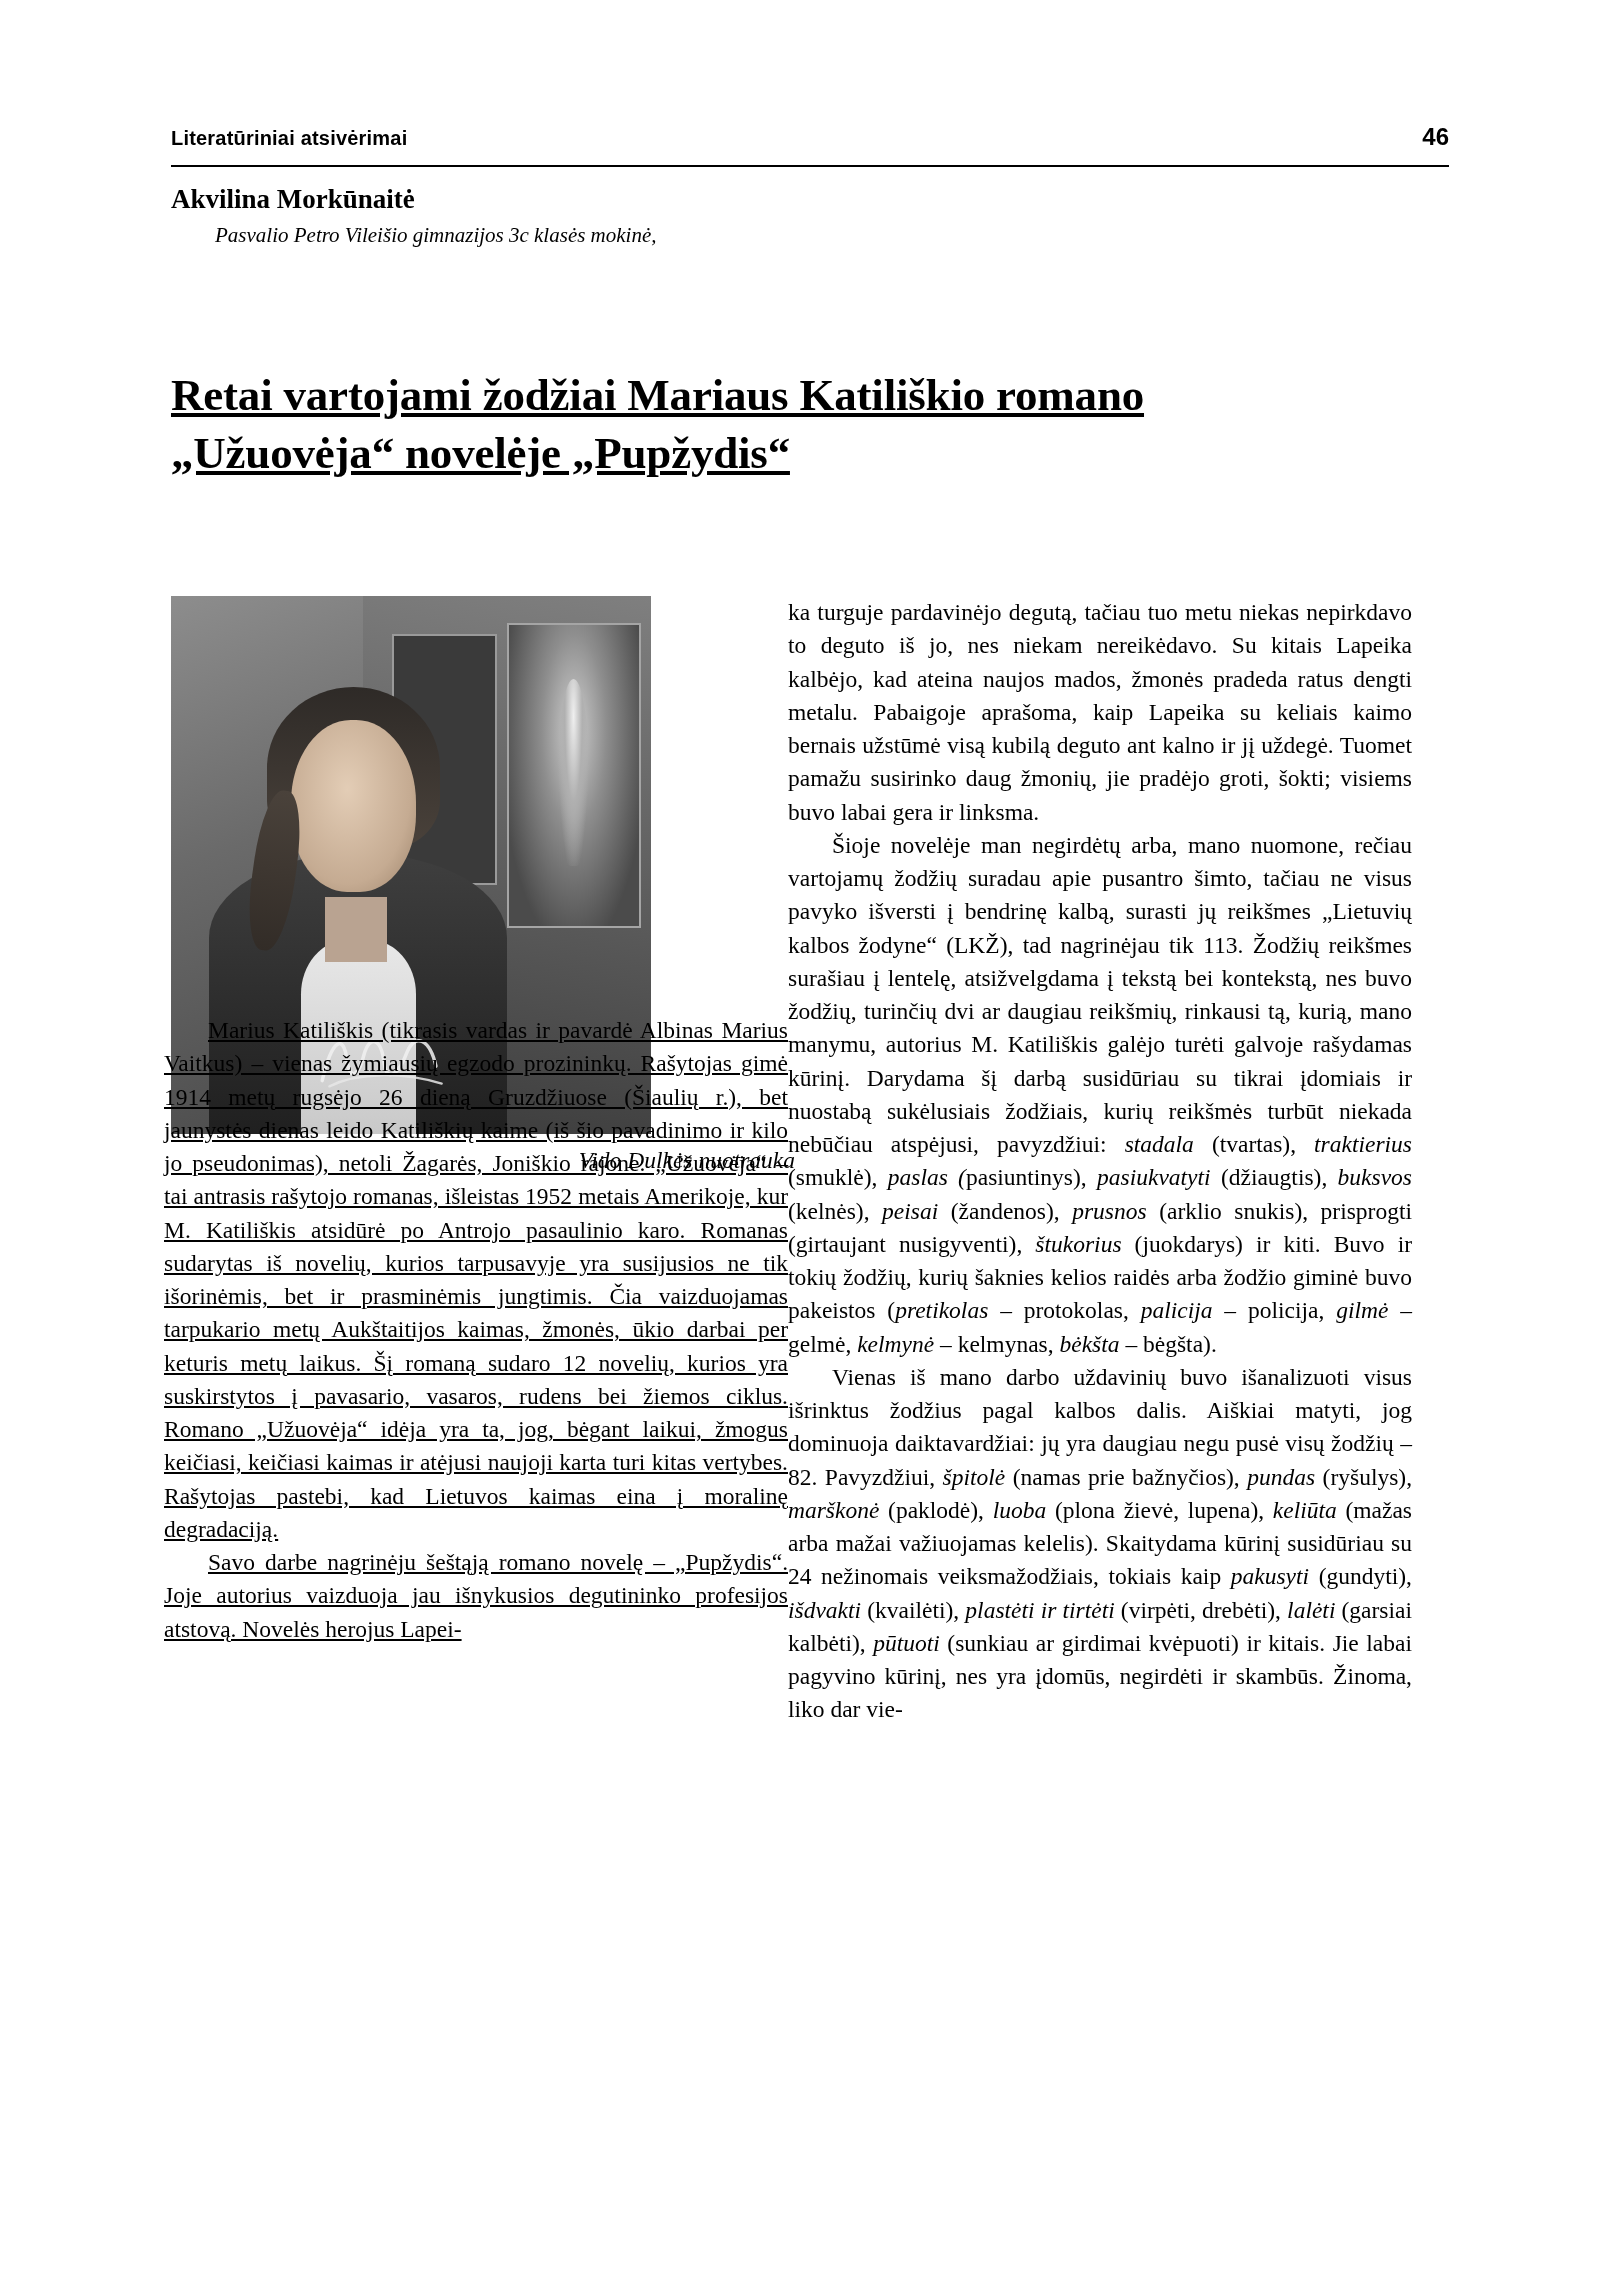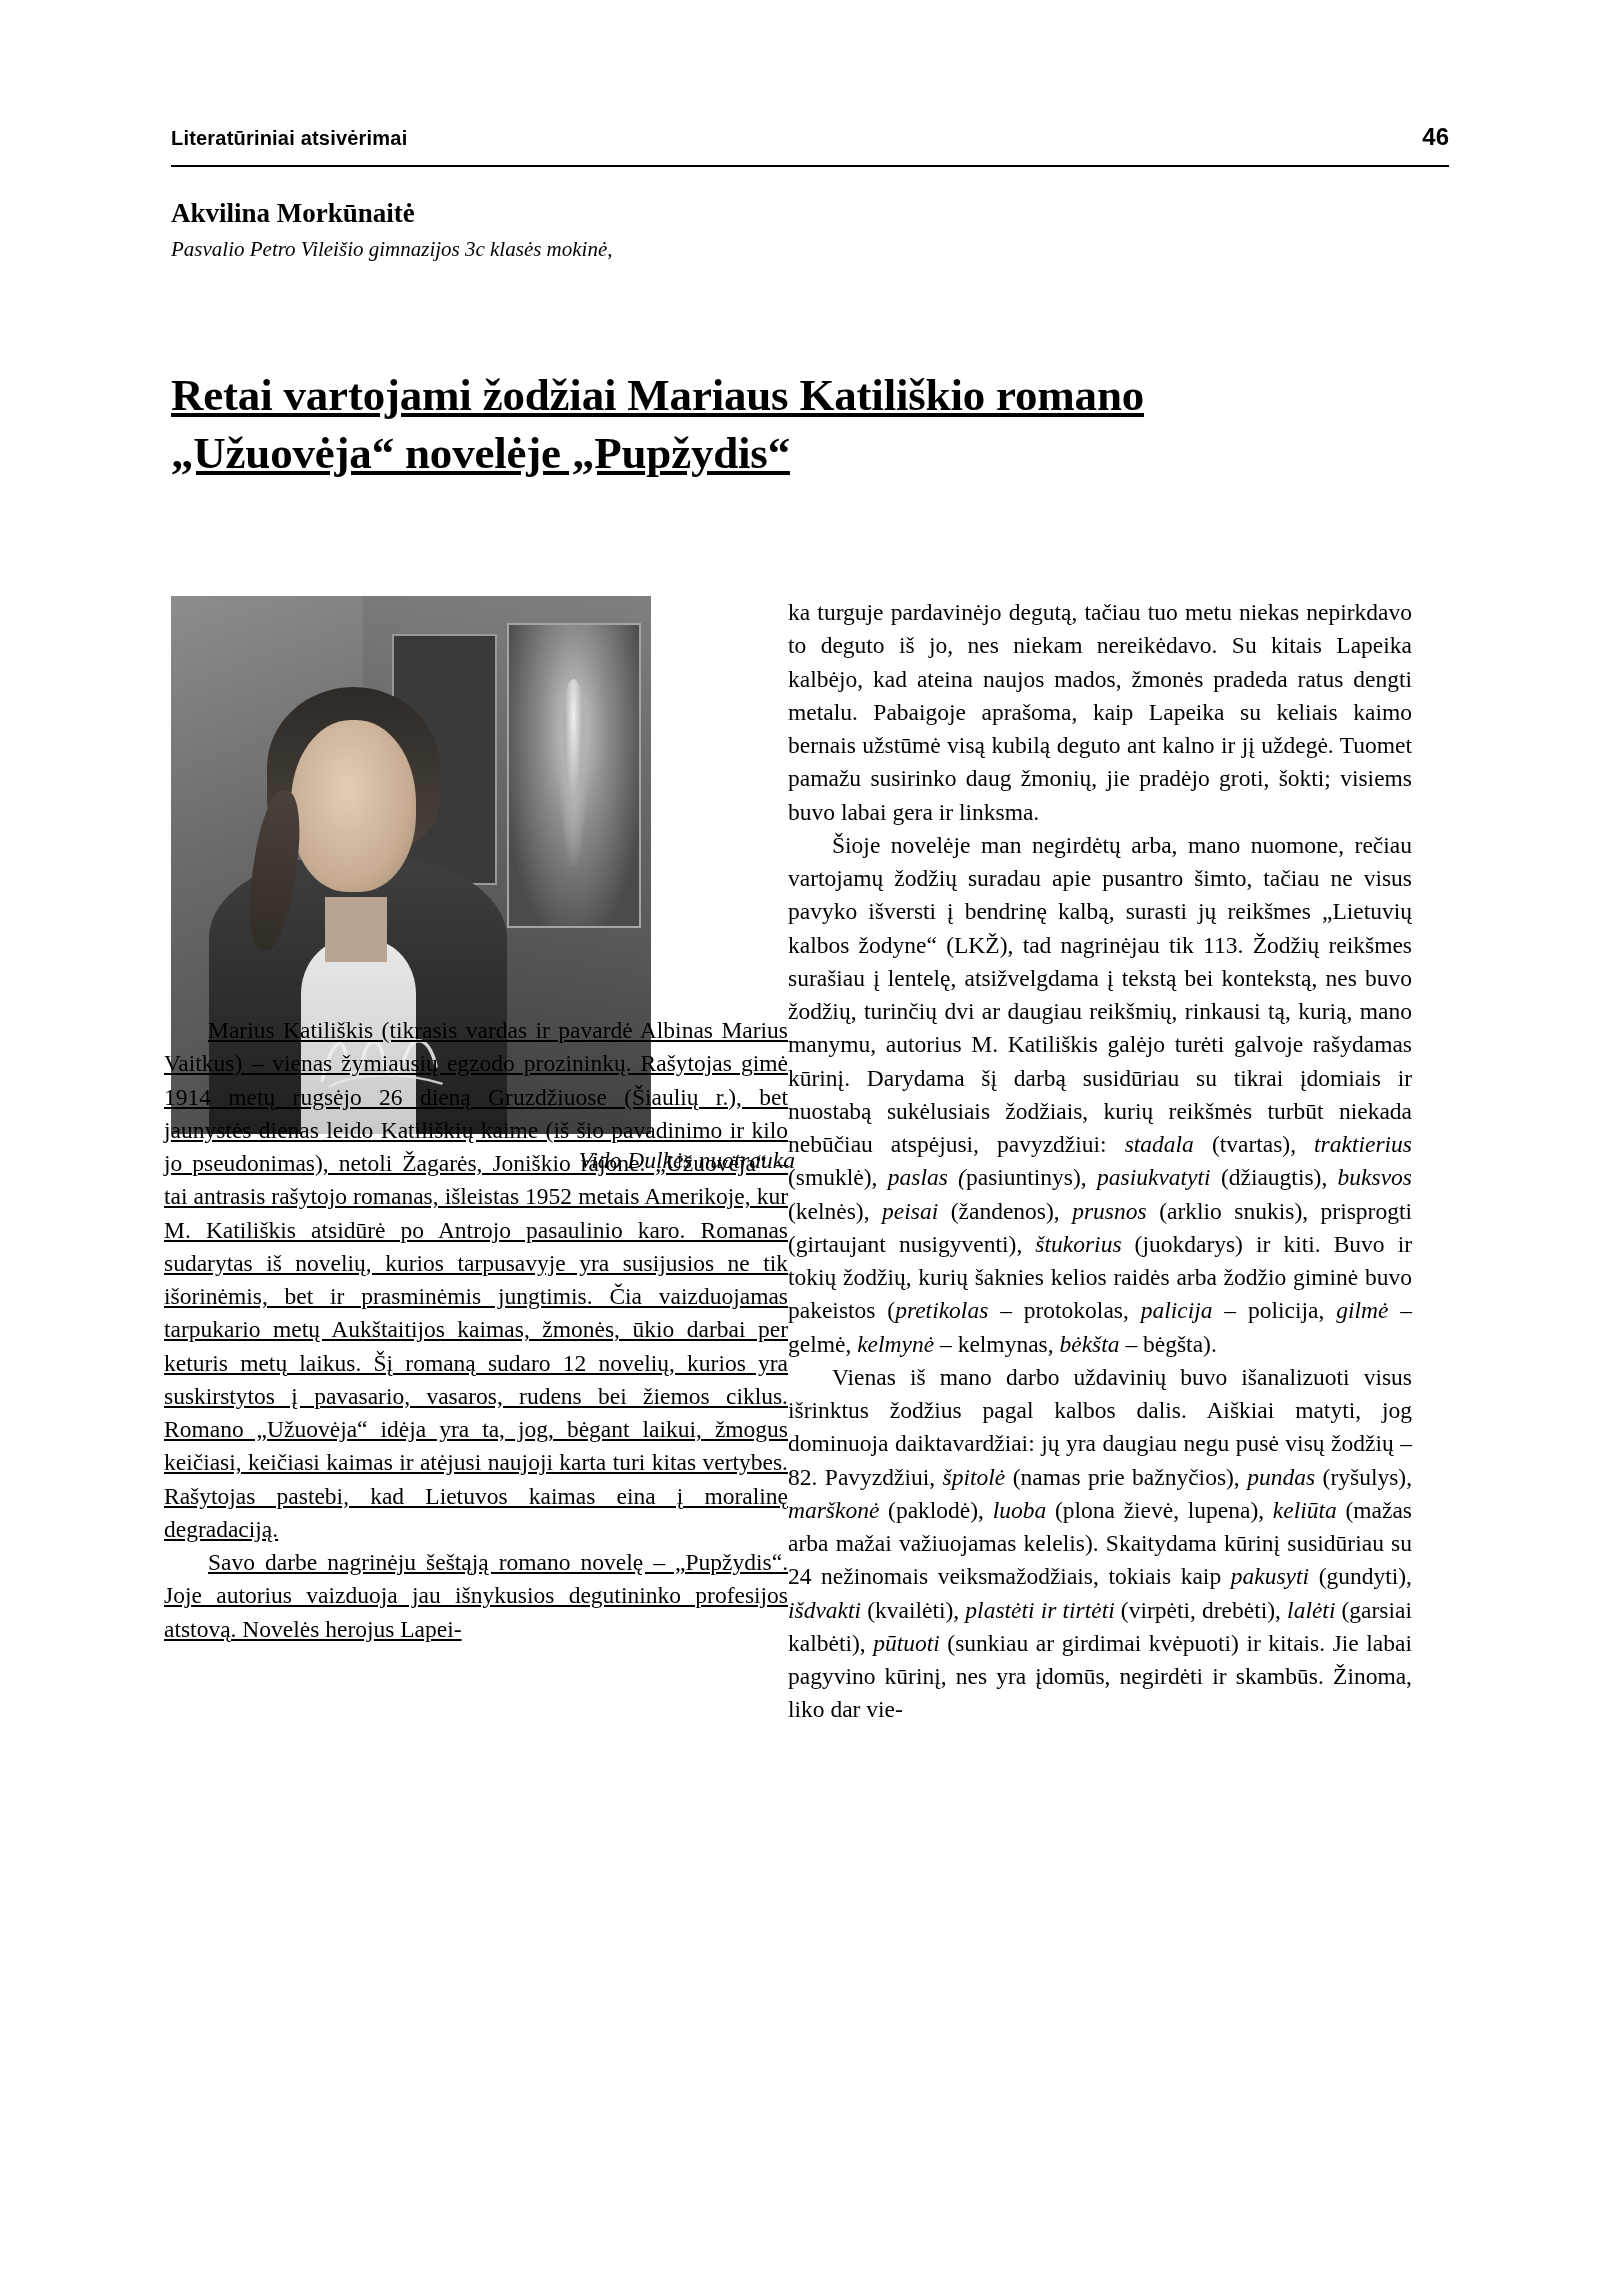--- a/index.html
+++ b/index.html
@@ -49,35 +49,36 @@
     left: 171px;
     top: 165px;
     width: 1278px;
     height: 1.9px;
     background: #000;
   }
   
   .author-block {
     position: absolute;
     left: 171px;
-    top: 197px;
+    top: 183px;
     width: 961px;
   }
   .author-name {
     font-family: "Liberation Serif", serif;
     font-weight: bold;
     font-size: 27px;
     line-height: 1.25;
     margin-bottom: 3.8px;
   }
   .author-affil {
     font-family: "Liberation Serif", serif;
     font-style: italic;
     font-size: 21px;
     line-height: 1.42;
+    margin-left: 44px;
   }
   
   .doc-title {
     position: absolute;
     left: 171px;
     top: 367px;
     width: 1297px;
     font-family: "Liberation Serif", serif;
     font-weight: bold;
     font-size: 45px;

